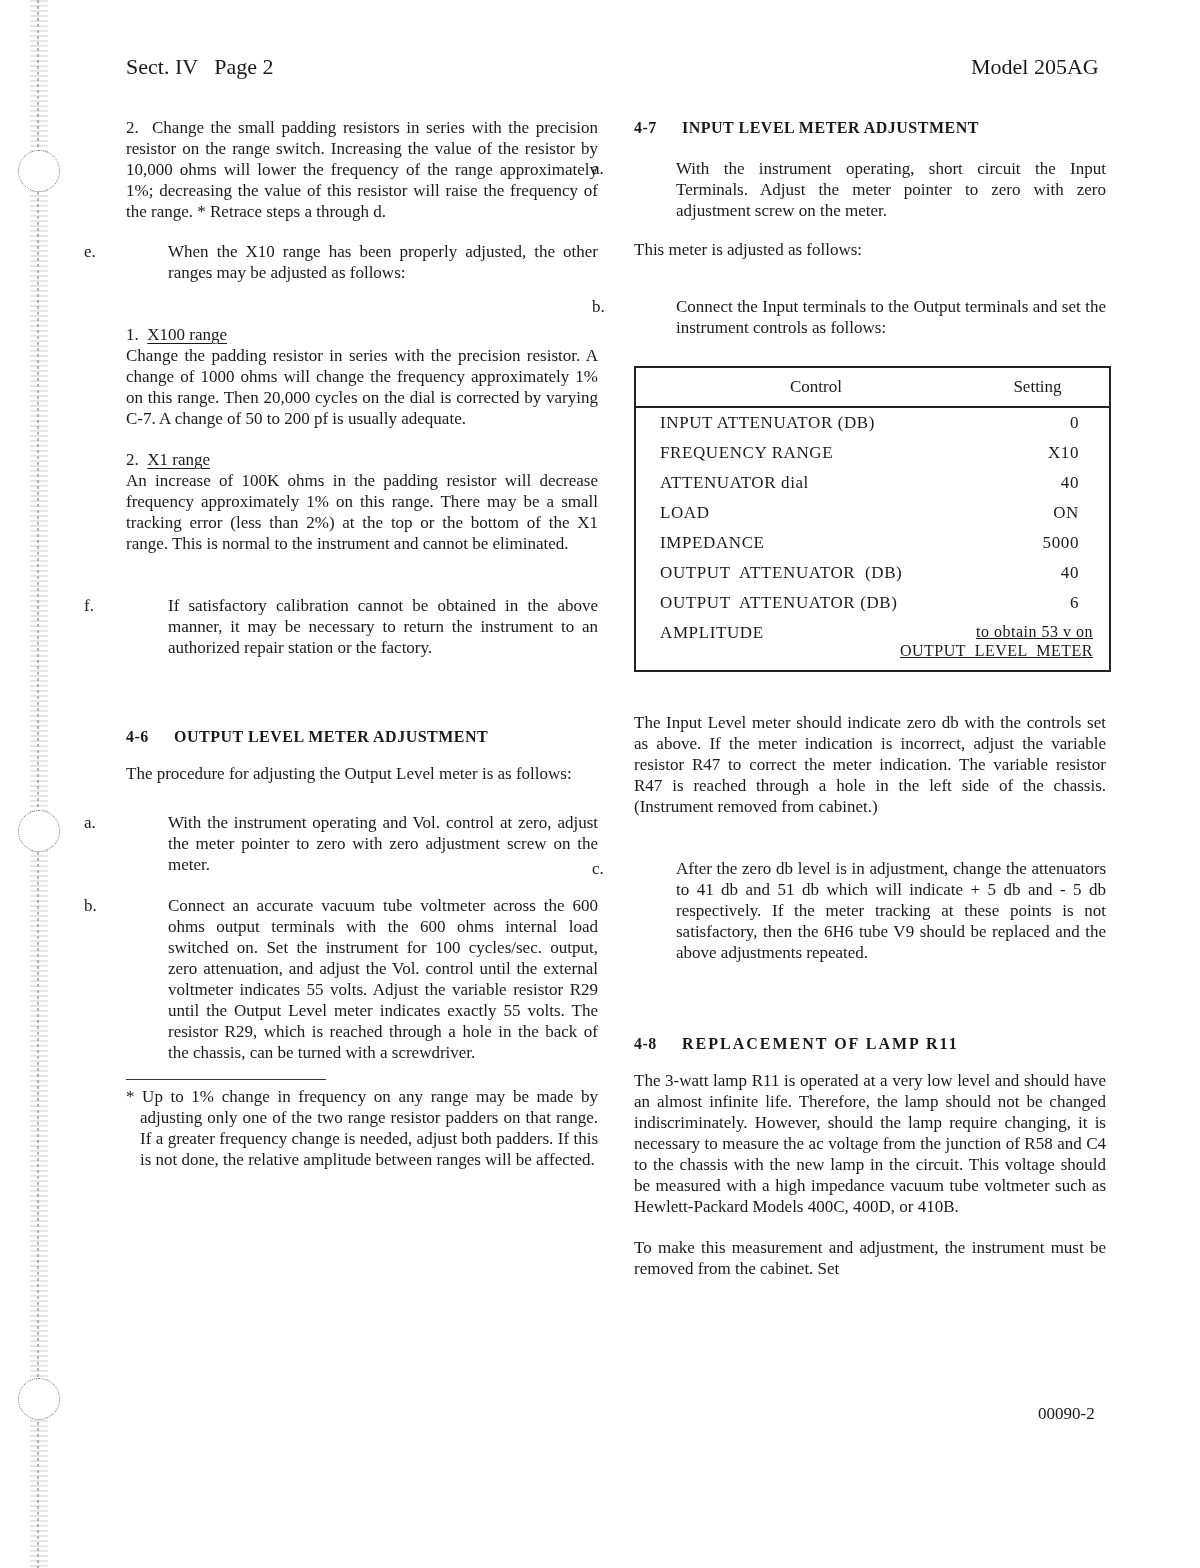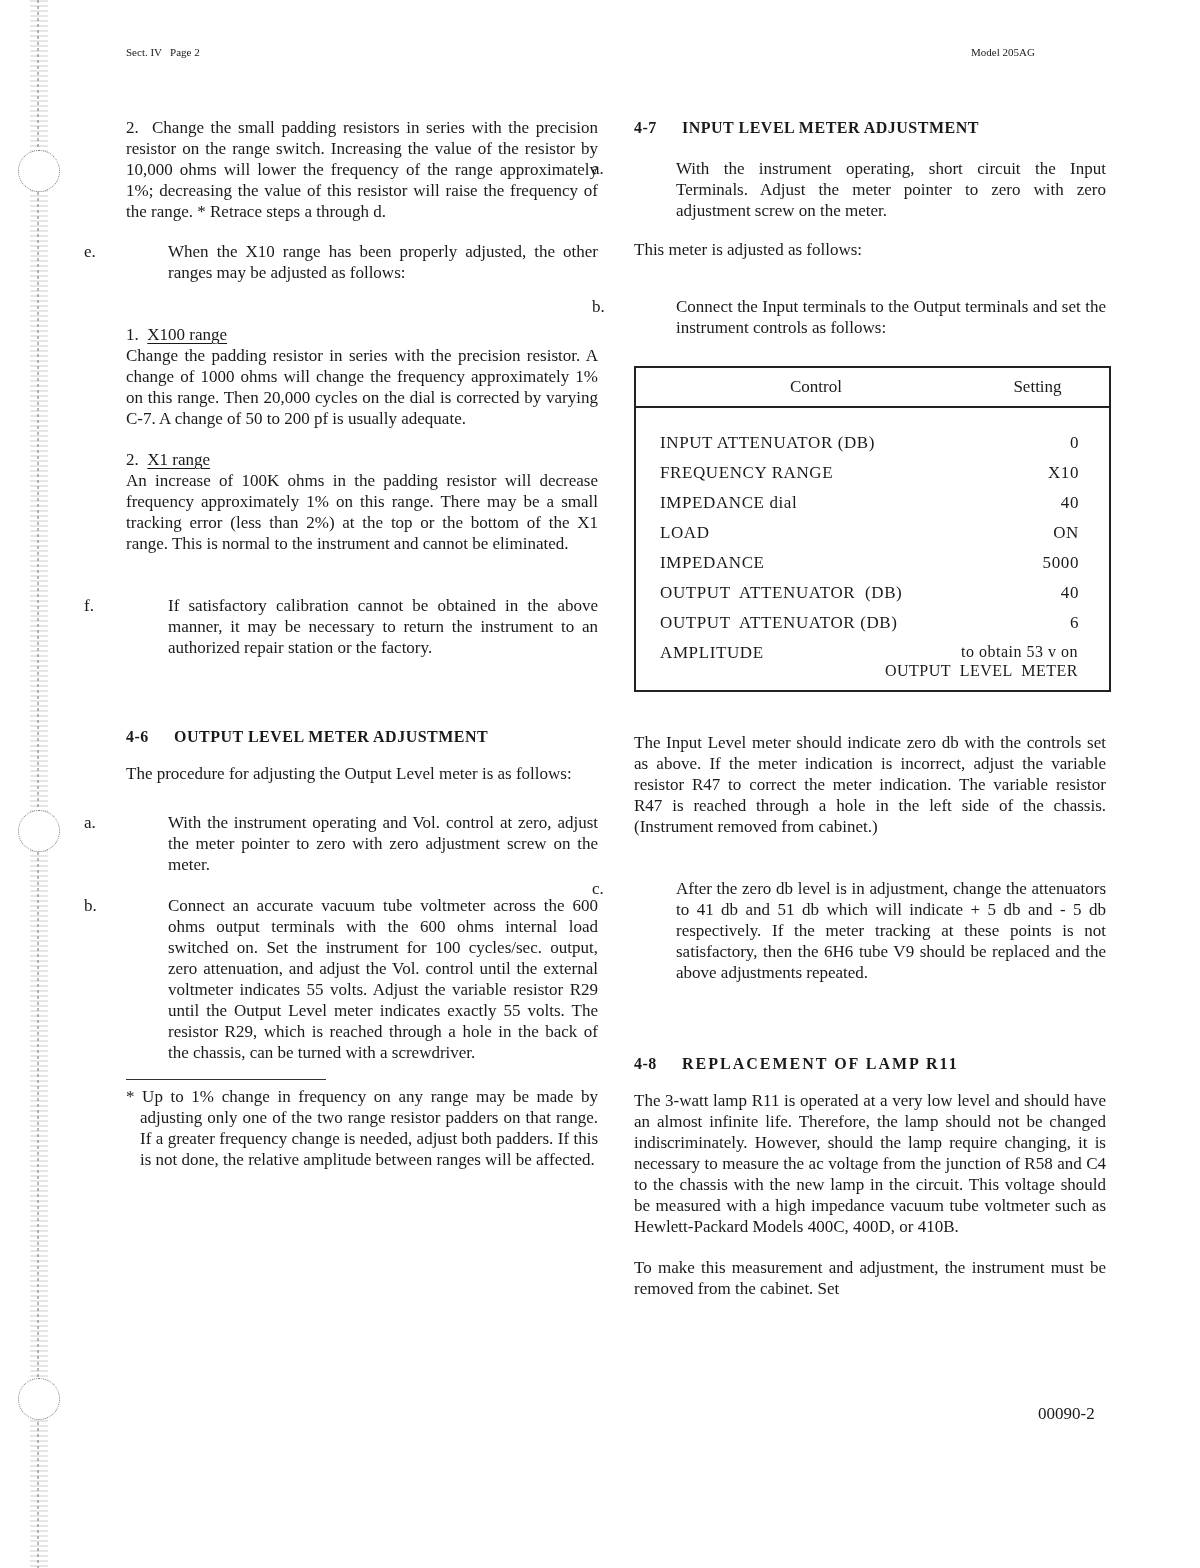--- a/index.html
+++ b/index.html
@@ -15,21 +15,21 @@
   }
   .binding-line {
     position: absolute; left: 37px; top: 0; width: 2px; height: 1568px;
     background: repeating-linear-gradient(180deg, #888 0 3px, transparent 3px 6px);
     opacity: 0.6;
   }
   .hole {
     position: absolute; left: 18px; width: 40px; height: 40px; border-radius: 50%;
     border: 1px dotted #777; background: #fff;
   }
-  .hdr { position: absolute; top: 46px; font-size: 11px; font-family: "Liberation Serif", serif; }
+  .hdr { position: absolute; top: 54px; font-size: 22px; font-family: "Liberation Serif", serif; }
   .hdr-left { left: 126px; }
   .hdr-right { left: 971px; }
 
   .col { position: absolute; font-family: "Liberation Serif", serif; font-size: 17px; line-height: 21px; text-align: justify; }
   .col-left { left: 126px; width: 472px; top: 117px; }
   .col-right { left: 634px; width: 472px; top: 117px; }
 
   .p { margin: 0; }
   .lbl { display: inline-block; width: 42px; }
   .indent-first { padding-left: 42px; text-indent: -42px; }
@@ -46,23 +46,23 @@
 
   table.settings {
     border: 2px solid #222; border-collapse: collapse; width: 477px;
     font-family: "Liberation Serif", serif; font-size: 17px;
   }
   table.settings th { font-weight: normal; padding: 8px 0 9px 0; border-bottom: 2px solid #222; }
   table.settings th.c { text-align: center; width: 360px; }
   table.settings th.s { text-align: center; padding-right: 30px; }
   table.settings td { padding: 4px 0 5px 24px; letter-spacing: 0.6px; }
   table.settings td.s { text-align: right; padding-right: 30px; padding-left: 0; }
-  table.settings tr.first td { padding-top: 24px; }
+  table.settings tr.first td { padding-top: 4px; }
   table.settings tr.last td { padding-bottom: 10px; }
-  .amp-set { font-size: 16px; line-height: 19px; text-align: right; padding-right: 31px; letter-spacing: 0.5px; }
+  .amp-set { font-size: 16px; line-height: 19px; text-align: right; padding-right: 16px; letter-spacing: 0.5px; text-decoration: underline; }
 
   .doc-num { position: absolute; left: 1038px; top: 1404px; font-size: 17px; font-family: "Liberation Serif", serif; }
 </style>
 </head>
 <body>
 
 <div class="binding"></div>
 <div class="binding-line"></div>
 <div class="hole" style="top:150px"></div>
 <div class="hole" style="top:810px"></div>
@@ -133,21 +133,21 @@
     <tbody>
       <tr class="first">
         <td>INPUT ATTENUATOR (DB)</td>
         <td class="s">0</td>
       </tr>
       <tr>
         <td>FREQUENCY RANGE</td>
         <td class="s">X10</td>
       </tr>
       <tr>
-        <td>IMPEDANCE dial</td>
+        <td>ATTENUATOR dial</td>
         <td class="s">40</td>
       </tr>
       <tr>
         <td>LOAD</td>
         <td class="s">ON</td>
       </tr>
       <tr>
         <td>IMPEDANCE</td>
         <td class="s">5000</td>
       </tr>

